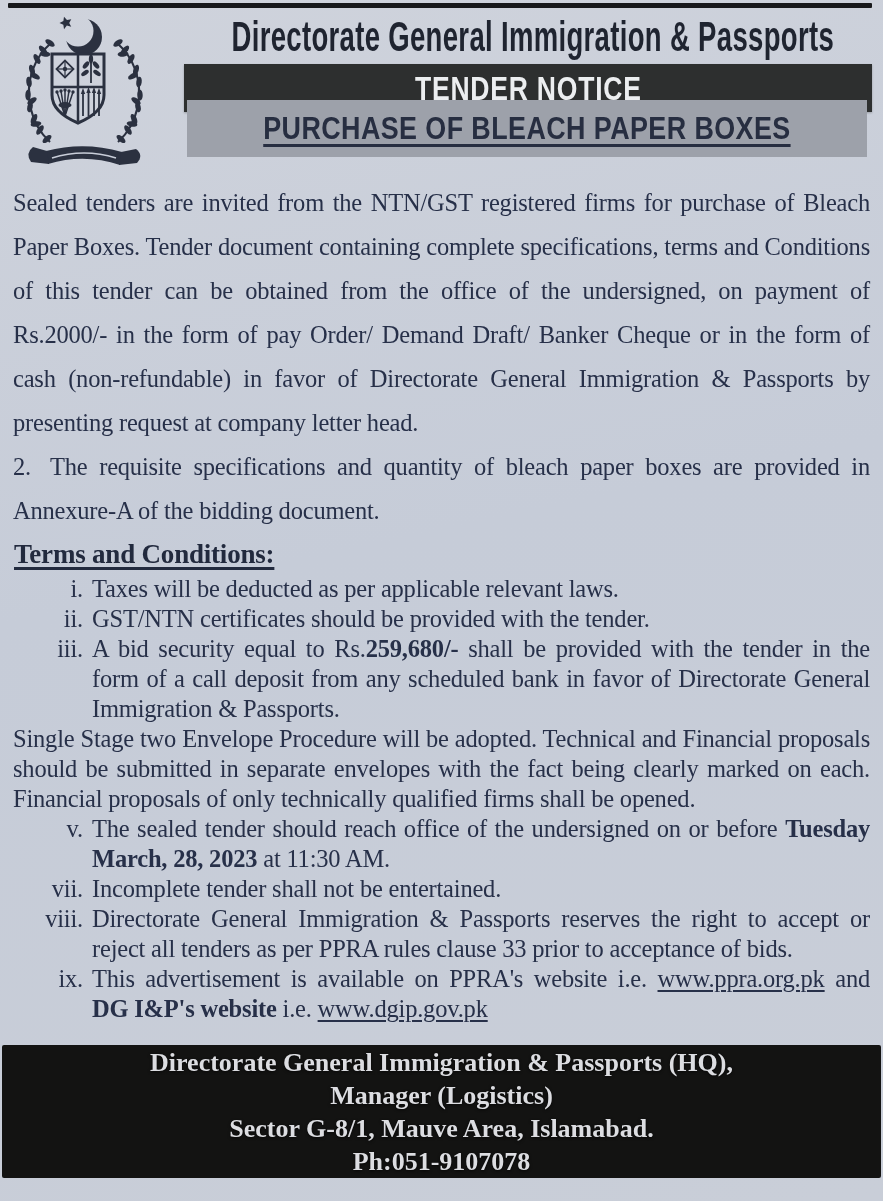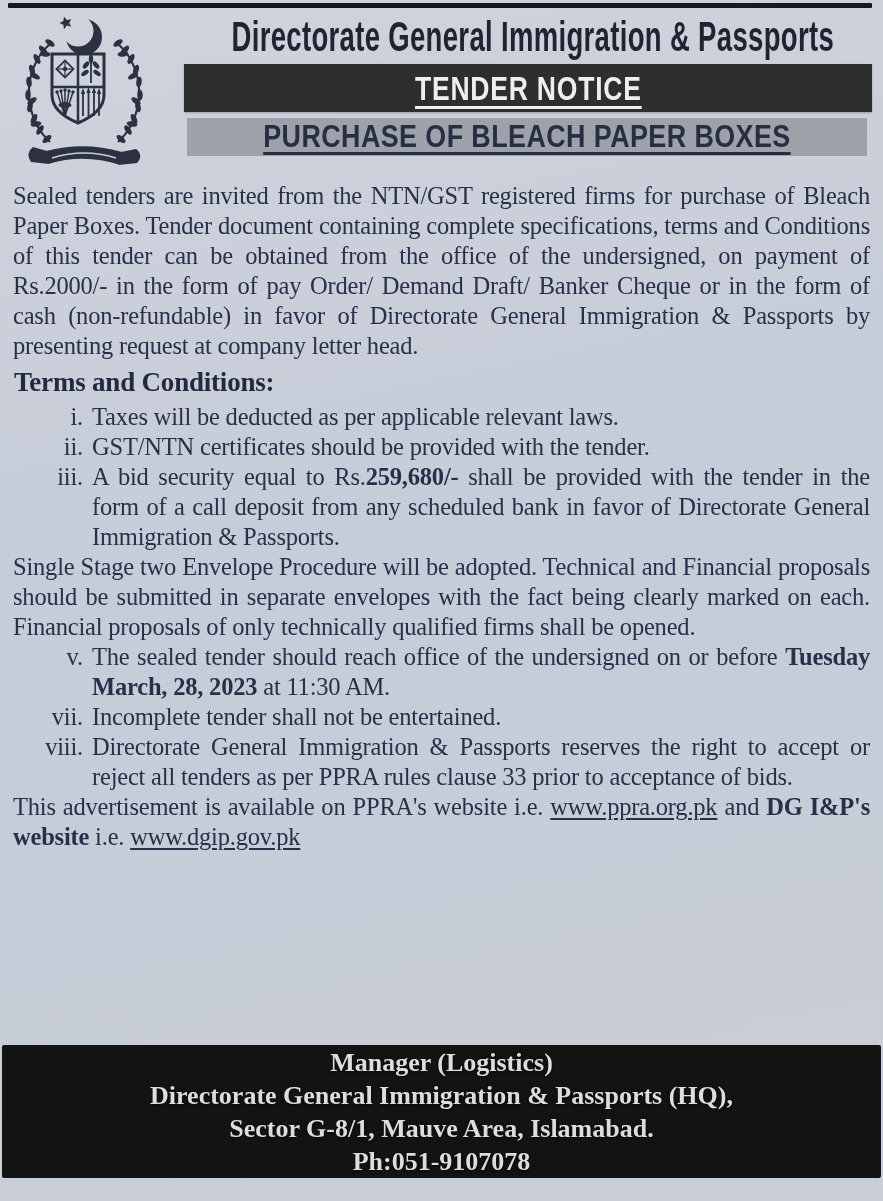--- a/index.html
+++ b/index.html
@@ -24,34 +24,34 @@
     color:#1f2430; white-space:nowrap; transform:scaleX(.64); letter-spacing:.5px; }
 
   .notice-bar{ position:absolute; left:184px; top:64px; width:688px; height:48px;
     background:#2d2f2f; display:flex; align-items:center; justify-content:center;
     box-shadow:0 1px 2px rgba(0,0,0,.25); }
   .notice-bar span{
     font-family:"Liberation Sans", sans-serif; font-weight:bold; font-size:34px;
     color:#eceef0; white-space:nowrap; transform:scaleX(.78); letter-spacing:1px;
     text-decoration:underline; text-decoration-thickness:3px; text-underline-offset:6px; }
 
-  .subject-bar{ position:absolute; left:187px; top:118px; width:680px; height:38px;
-    background:#9da1aa; display:flex; align-items:flex-start; justify-content:center; }
+  .subject-bar{ position:absolute; left:187px; top:100px; width:680px; height:57px;
+    background:#9da1aa; display:flex; align-items:center; justify-content:center; }
   .subject-bar span{
     font-family:"Liberation Sans", sans-serif; font-weight:bold; font-size:32px;
     color:#272e41; white-space:nowrap; transform:scaleX(.84); letter-spacing:.5px;
     text-decoration:underline; text-decoration-thickness:3px; text-underline-offset:5px; }
 
   
   .body-area{ position:absolute; left:13px; top:181px; width:857px; font-size:24.5px; }
-  .body-area p{ margin:0; text-align:justify; line-height:30px; letter-spacing:-.2px; }
+  .body-area p{ margin:0; text-align:justify; line-height:44px; letter-spacing:-.2px; }
   .p2gap{ display:inline-block; width:19px; }
   .terms-heading{ margin:4px 0 3px 1px; font-size:27px; font-weight:bold; color:#222a3e;
     line-height:34px; letter-spacing:-.2px; }
-  .terms-heading span{ text-decoration-thickness:2.5px; text-underline-offset:4px; }
+  .terms-heading span{ text-decoration:underline; text-decoration-thickness:2.5px; text-underline-offset:4px; }
   .terms-list{ margin-top:2px; }
   .term-row{ display:flex; line-height:30px; letter-spacing:-.2px; }
   .term-num{ flex:0 0 79px; box-sizing:border-box; text-align:right; padding-right:9px; }
   .term-text{ flex:1; text-align:justify; }
   .b{ font-weight:bold; }
   .u{ text-decoration:underline; text-decoration-thickness:2px; text-underline-offset:3px; }
 
   
   .footer-box{ position:absolute; left:2px; top:1045px; width:879px; height:133px;
     background:#131312; border-radius:2px; display:flex; flex-direction:column;
@@ -156,20 +156,21 @@
   <div class="notice-bar">
     <span>TENDER NOTICE</span>
   </div>
 
   <div class="subject-bar">
     <span>PURCHASE OF BLEACH PAPER BOXES</span>
   </div>
 
   <div class="body-area">
     <p>Sealed tenders are invited from the NTN/GST registered firms for purchase of Bleach Paper Boxes. Tender document containing complete specifications, terms and Conditions of this tender can be obtained from the office of the undersigned, on payment of Rs.2000/- in the form of pay Order/ Demand Draft/ Banker Cheque or in the form of cash (non-refundable) in favor of Directorate General Immigration &amp; Passports by presenting request at company letter head.</p>
+    <p><span>2.</span><span class="p2gap"></span><span>The requisite specifications and quantity of bleach paper boxes are provided in Annexure-A of the bidding document.</span></p>
     <div class="terms-heading"><span>Terms and Conditions:</span></div>
     <div class="terms-list">
         <div class="term-row">
           <span class="term-num">i.</span>
           <span class="term-text"><span>Taxes will be deducted as per applicable relevant laws.</span></span>
         </div>
         <div class="term-row">
           <span class="term-num">ii.</span>
           <span class="term-text"><span>GST/NTN certificates should be provided with the tender.</span></span>
         </div>
@@ -186,25 +187,26 @@
         </div>
         <div class="term-row">
           <span class="term-num">vii.</span>
           <span class="term-text"><span>Incomplete tender shall not be entertained.</span></span>
         </div>
         <div class="term-row">
           <span class="term-num">viii.</span>
           <span class="term-text"><span>Directorate General Immigration &amp; Passports reserves the right to accept or reject all tenders as per PPRA rules clause 33 prior to acceptance of bids.</span></span>
         </div>
         <div class="term-row">
+          <span class="term-num">ix.</span>
           <span class="term-text"><span>This advertisement is available on PPRA's website i.e. </span><span class="u">www.ppra.org.pk</span><span> and </span><span class="b">DG I&amp;P's website</span><span> i.e. </span><span class="u">www.dgip.gov.pk</span></span>
         </div>
       </div>
   </div>
 
   <div class="footer-box">
+      <div class="footer-line">Directorate General Immigration &amp; Passports (HQ),</div>
       <div class="footer-line">Manager (Logistics)</div>
-      <div class="footer-line">Directorate General Immigration &amp; Passports (HQ),</div>
       <div class="footer-line">Sector G-8/1, Mauve Area, Islamabad.</div>
       <div class="footer-line">Ph:051-9107078</div>
     </div>
 
 </div>
 
 </body></html>

